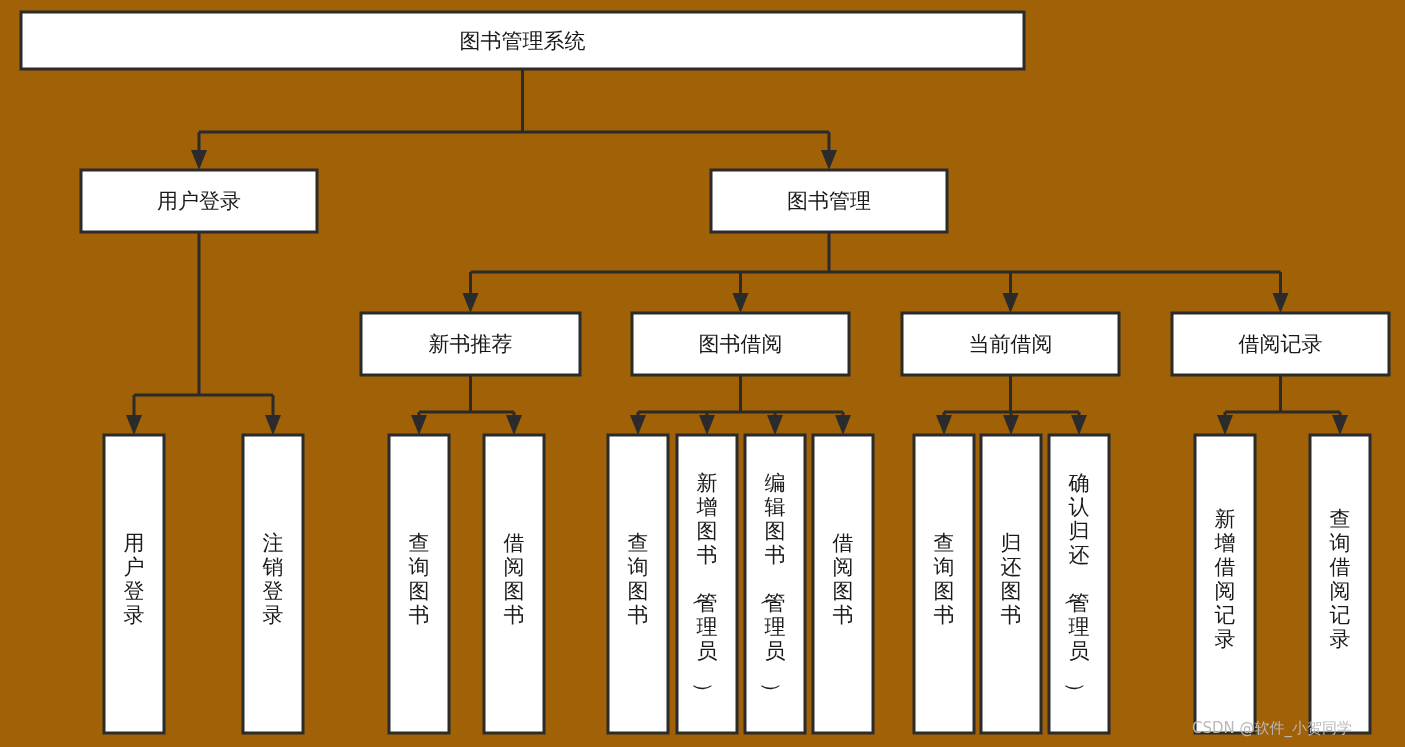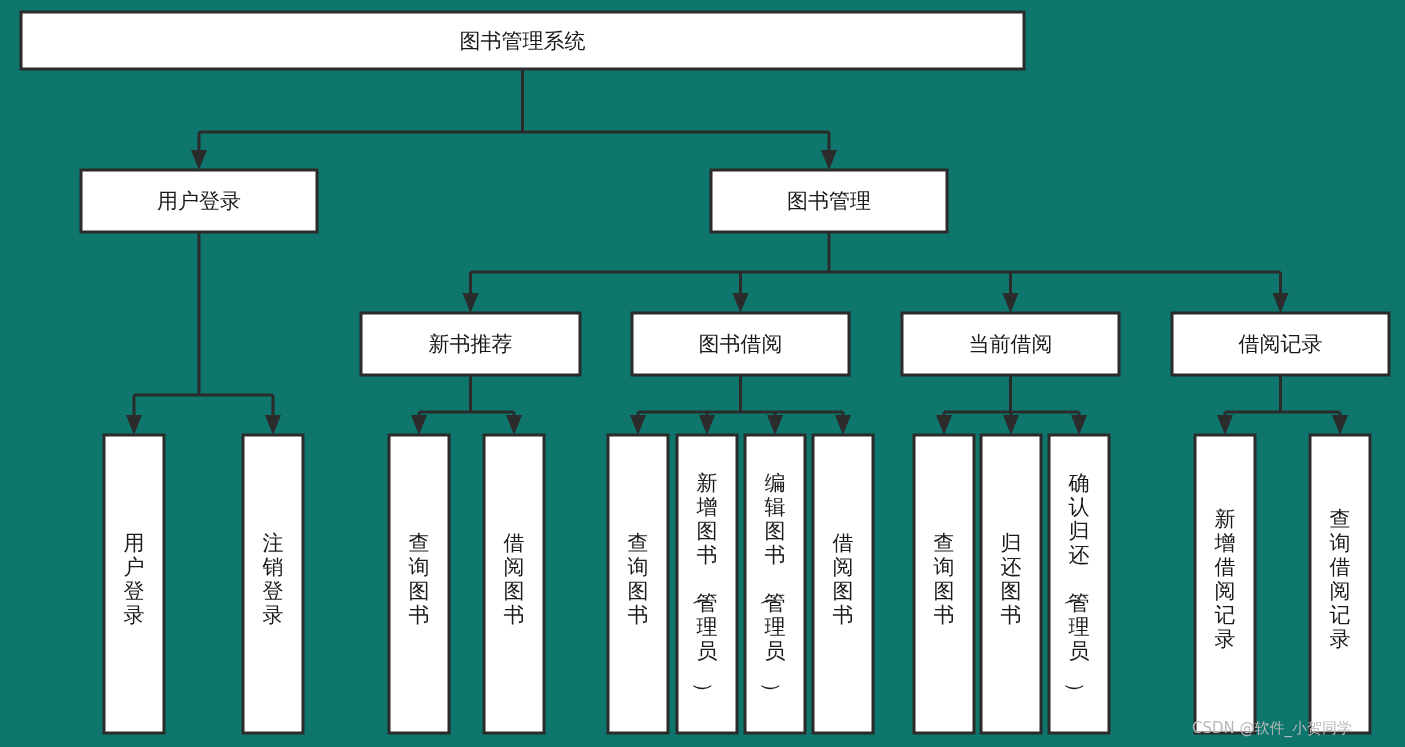--- a/index.html
+++ b/index.html
@@ -1,17 +1,17 @@
 <!DOCTYPE html>
 <html><head>
 <meta charset="utf-8">
 <style>
   html,body{margin:0;padding:0;background:#ffffff;}
   body{width:1405px;height:747px;font-family:"DejaVu Sans","Liberation Sans",sans-serif;overflow:hidden;}
-  #diagram-root{position:relative;width:1405px;height:747px;background:#0f766e;}
+  #diagram-root{position:relative;width:1405px;height:747px;background:#a16207;}
   svg.diagram{position:absolute;left:0;top:0;width:1405px;height:747px;}
   .node-rect{fill:#ffffff;stroke:#2b2b2b;stroke-width:3;}
   .edge{stroke:#2b2b2b;stroke-width:3;fill:none;}
   .arrow-head{fill:#2b2b2b;stroke:none;}
   .node-label{font-family:"DejaVu Sans","Liberation Sans",sans-serif;fill:#1a1a1a;text-anchor:middle;}
   .label-h{font-size:21px;dominant-baseline:middle;}
   .label-v{font-size:21px;}
   .watermark{font-family:"DejaVu Sans","Liberation Sans",sans-serif;font-size:15px;fill:#b9b9b9;}
 </style>
 </head>

